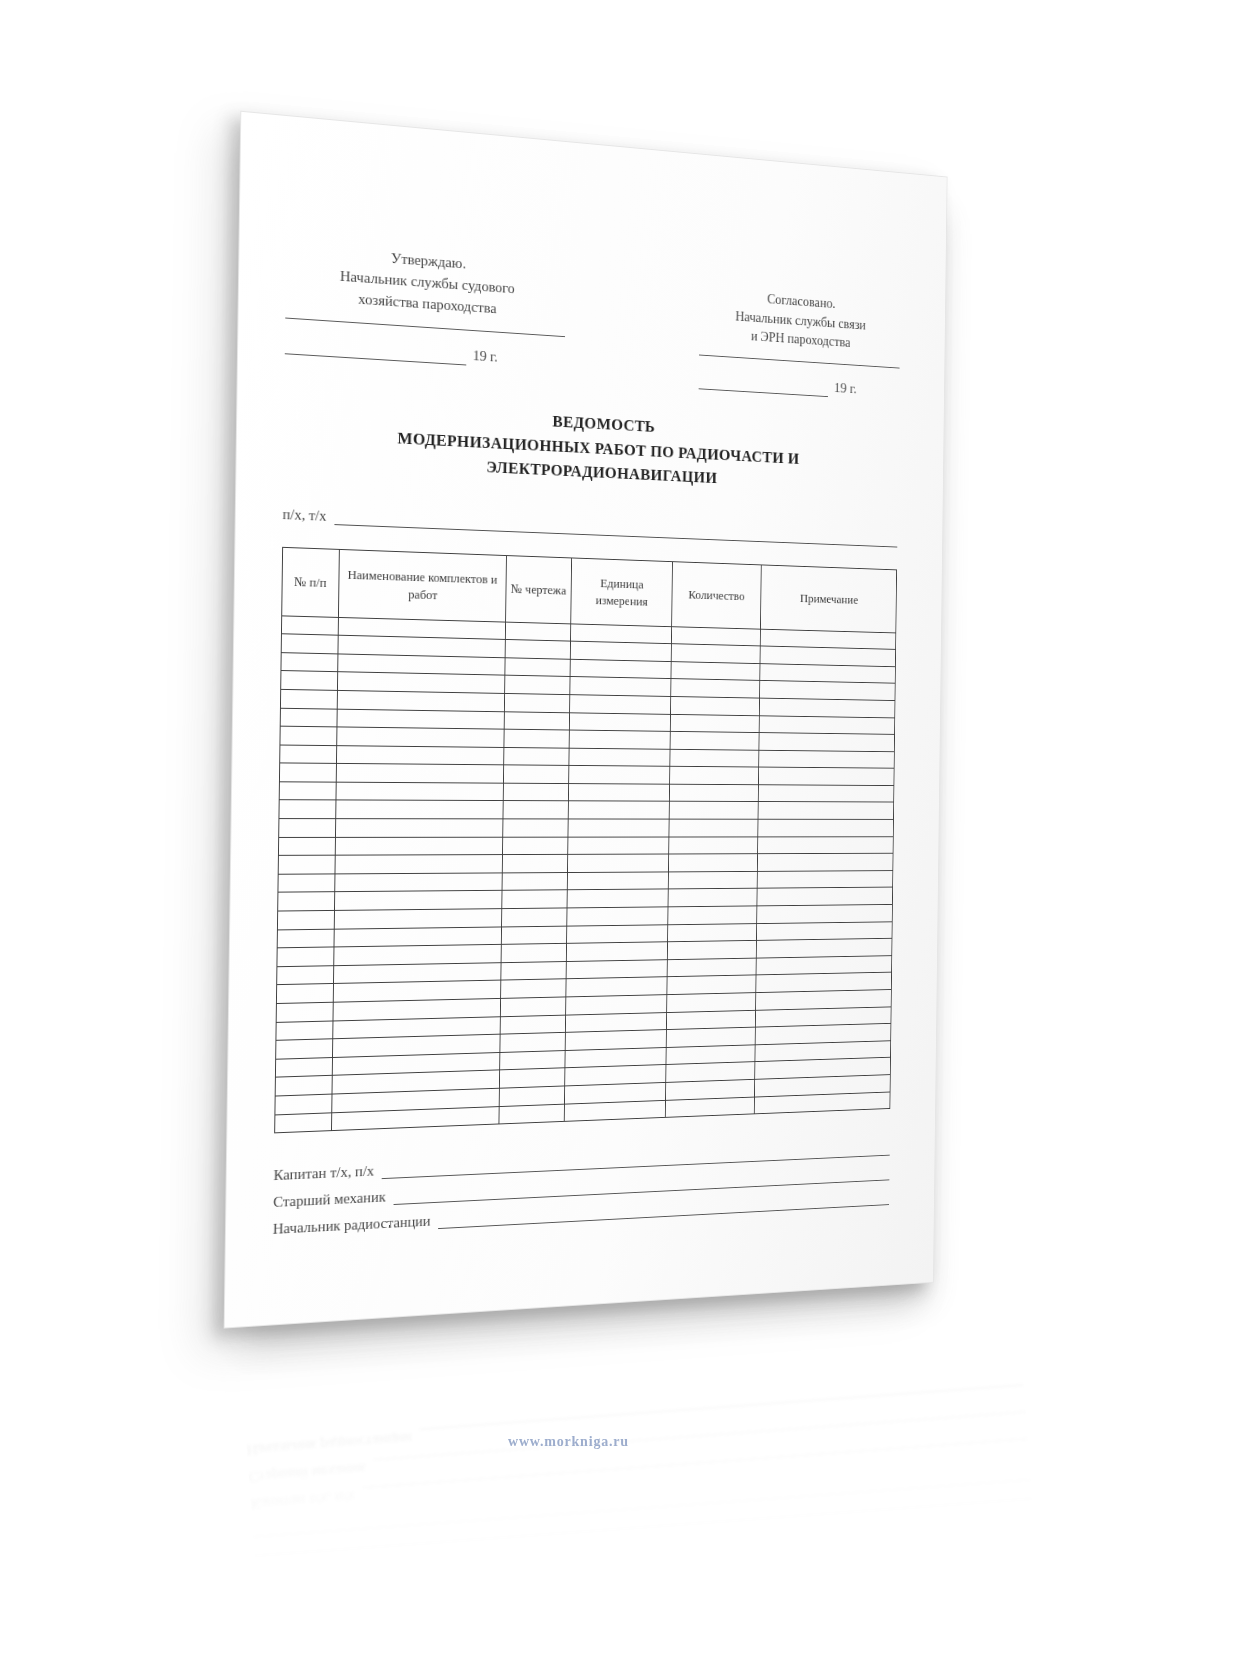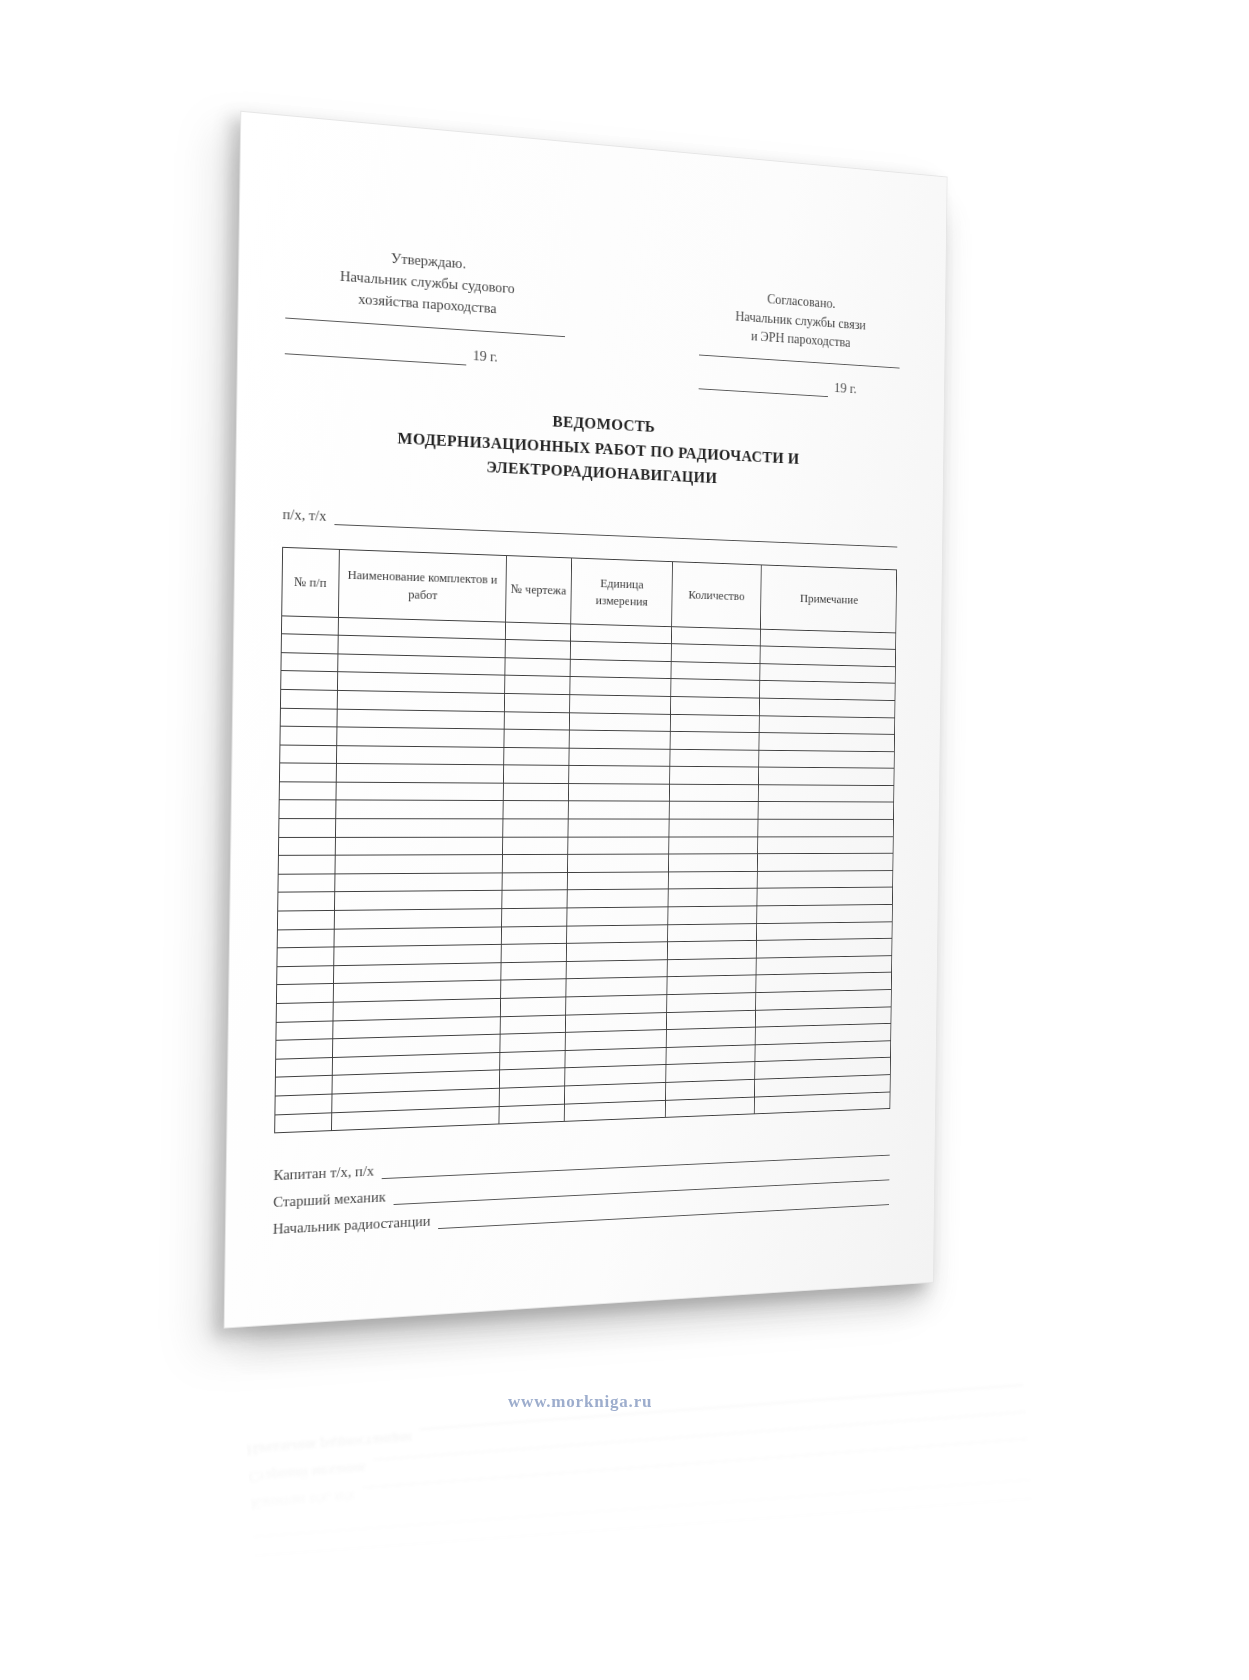--- a/index.html
+++ b/index.html
@@ -81,23 +81,23 @@
     mask-image:linear-gradient(to bottom,rgba(0,0,0,.65) 0%,rgba(0,0,0,.30) 45%,transparent 80%);
   }
   .refl-inner{transform:scaleY(-1);transform-origin:50% 50%;color:#8a8a8a;}
   .refl-line{border-bottom:1.2px solid #9a9a9a;height:18px;}
   .refl-sigs{margin-top:14px;font-size:15.3px;}
   .refl-sigs .sig-line{border-bottom-color:#9a9a9a;}
   .refl-spacer{height:150px;}
 
   
   .watermark{
-    position:absolute;left:508px;top:1392px;
+    position:absolute;left:508px;top:1434px;
     font-family:"Liberation Serif","DejaVu Serif",serif;
-    font-weight:bold;font-size:17px;letter-spacing:.8px;
+    font-weight:bold;font-size:14px;letter-spacing:.8px;
     filter:blur(.4px);opacity:.9;
   }
 </style>
 </head>
 <body>
 
 <div class="scene">
 
   <div class="reflection">
     <div class="refl-inner">

